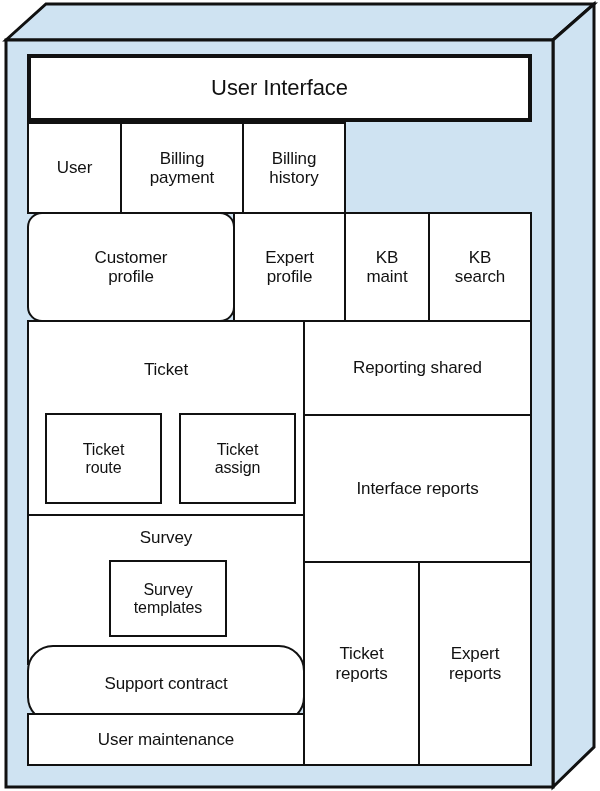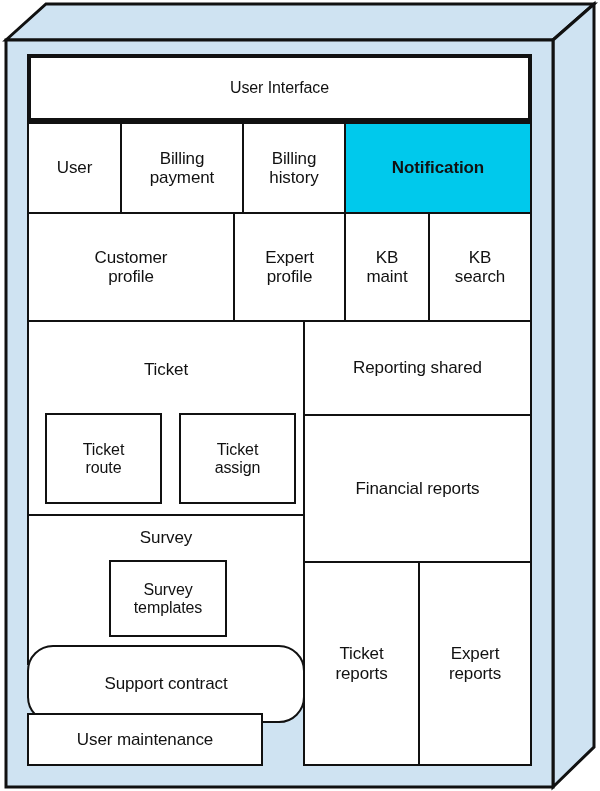--- a/index.html
+++ b/index.html
@@ -57,21 +57,21 @@
 
   .cell .lbl {
     display: block;
     padding: 0 3px;
     white-space: pre-line;
   }
 
   
   .cell.header-cell {
     border-width: 4px;
-    font-size: 16px;
+    font-size: 22px;
   }
 
   
   .cell.accent {
     background: #00c9ec;
     font-weight: bold;
   }
 
   
   .cell.container {
@@ -115,25 +115,22 @@
       <span class="lbl">User</span>
     </div>
     <div class="cell" style="left:95px; top:70px; width:124px; height:92px;">
       <span class="lbl">Billing
 payment</span>
     </div>
     <div class="cell" style="left:217px; top:70px; width:104px; height:92px;">
       <span class="lbl">Billing
 history</span>
     </div>
-    <div class="cell accent" style="left:319px; top:70px; width:188px; height:92px;">
-      <span class="lbl">Notification</span>
-    </div>
 
-    <div class="cell" style="left:2px; top:160px; width:208px; height:110px;">
+    <div class="cell" style="left:2px; top:160px; width:208px; height:110px;border-radius:15px;">
       <span class="lbl">Customer
 profile</span>
     </div>
     <div class="cell" style="left:208px; top:160px; width:113px; height:110px;">
       <span class="lbl">Expert
 profile</span>
     </div>
     <div class="cell" style="left:319px; top:160px; width:86px; height:110px;">
       <span class="lbl">KB
 maint</span>
@@ -160,29 +157,29 @@
       <div class="cell nested" style="left:80px; top:44px; width:118px; height:77px;">
         <span class="lbl">Survey
 templates</span>
       </div>
     </div>
 
     <div class="cell" style="left:2px; top:593px; width:278px; height:78px;border-radius:26px;">
       <span class="lbl">Support contract</span>
     </div>
 
-    <div class="cell" style="left:2px; top:661px; width:236px; height:53px;">
+    <div class="cell" style="left:2px; top:661px; width:278px; height:53px;">
       <span class="lbl">User maintenance</span>
     </div>
 
     <div class="cell" style="left:278px; top:268px; width:229px; height:96px;justify-content:center;">
       <span class="lbl">Reporting shared</span>
     </div>
     <div class="cell" style="left:278px; top:362px; width:229px; height:149px;">
-      <span class="lbl">Financial reports</span>
+      <span class="lbl">Interface reports</span>
     </div>
     <div class="cell" style="left:278px; top:509px; width:117px; height:205px;">
       <span class="lbl">Ticket
 reports</span>
     </div>
     <div class="cell" style="left:393px; top:509px; width:114px; height:205px;">
       <span class="lbl">Expert
 reports</span>
     </div>
 

